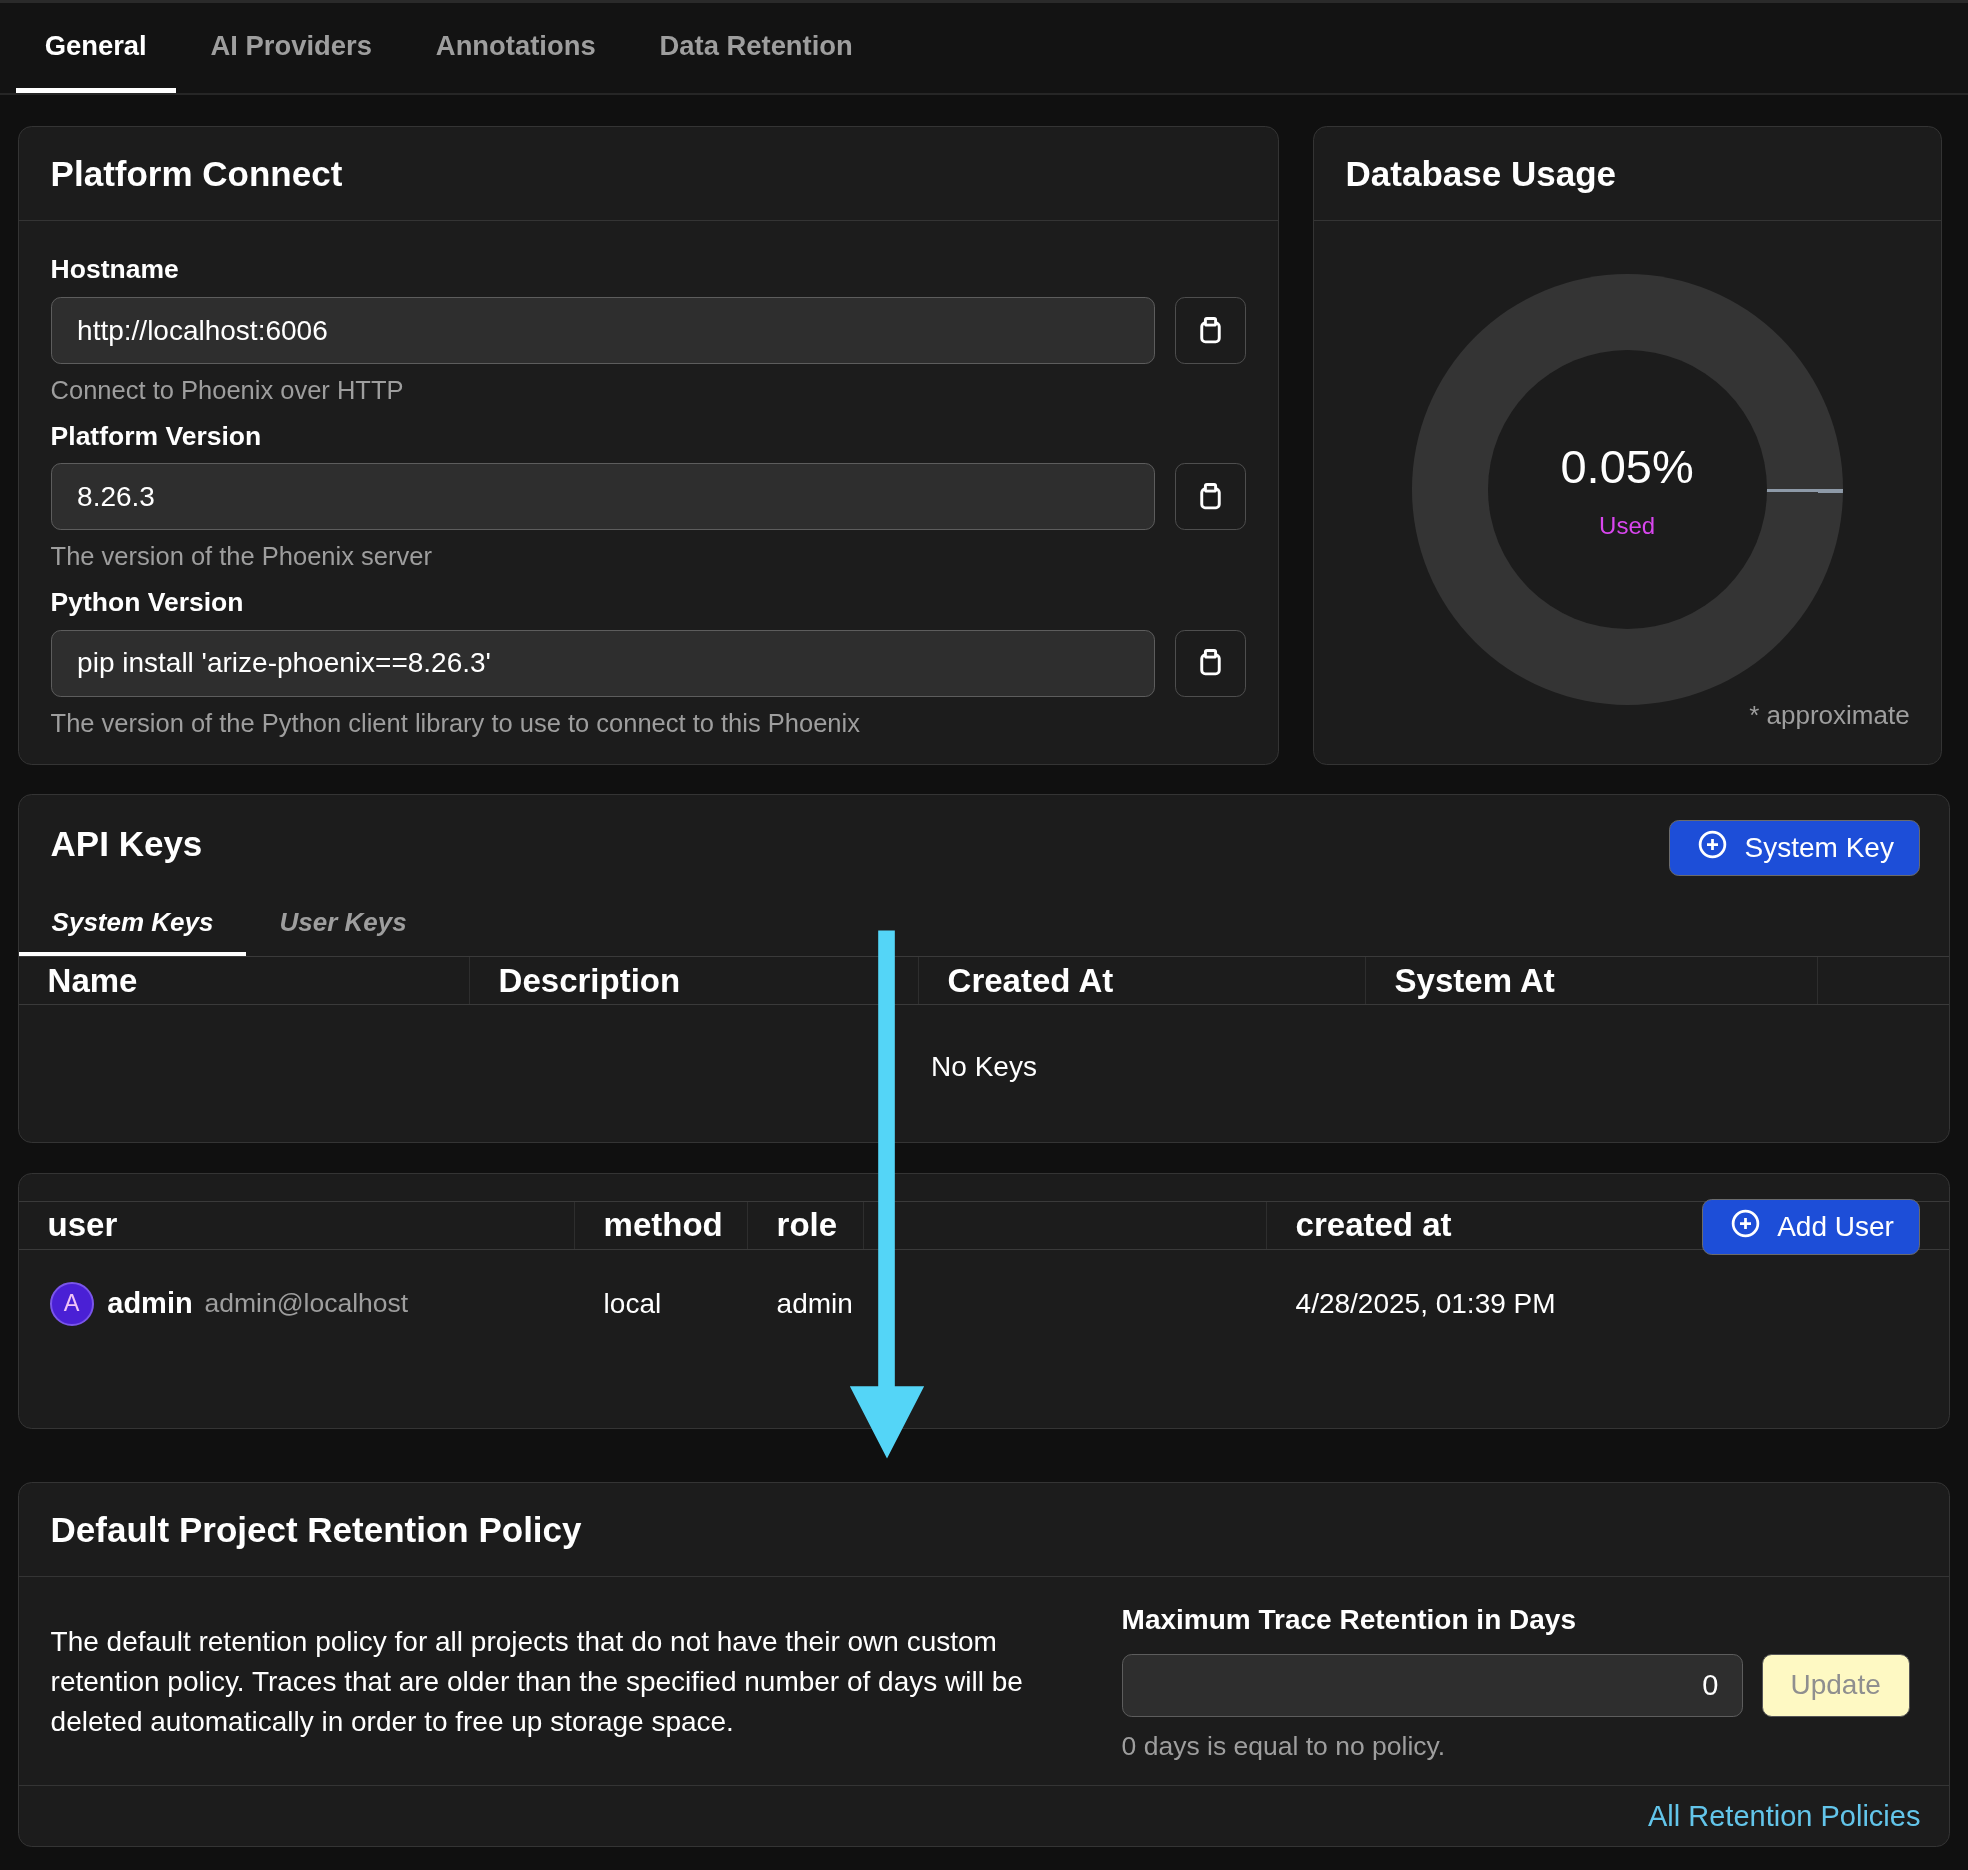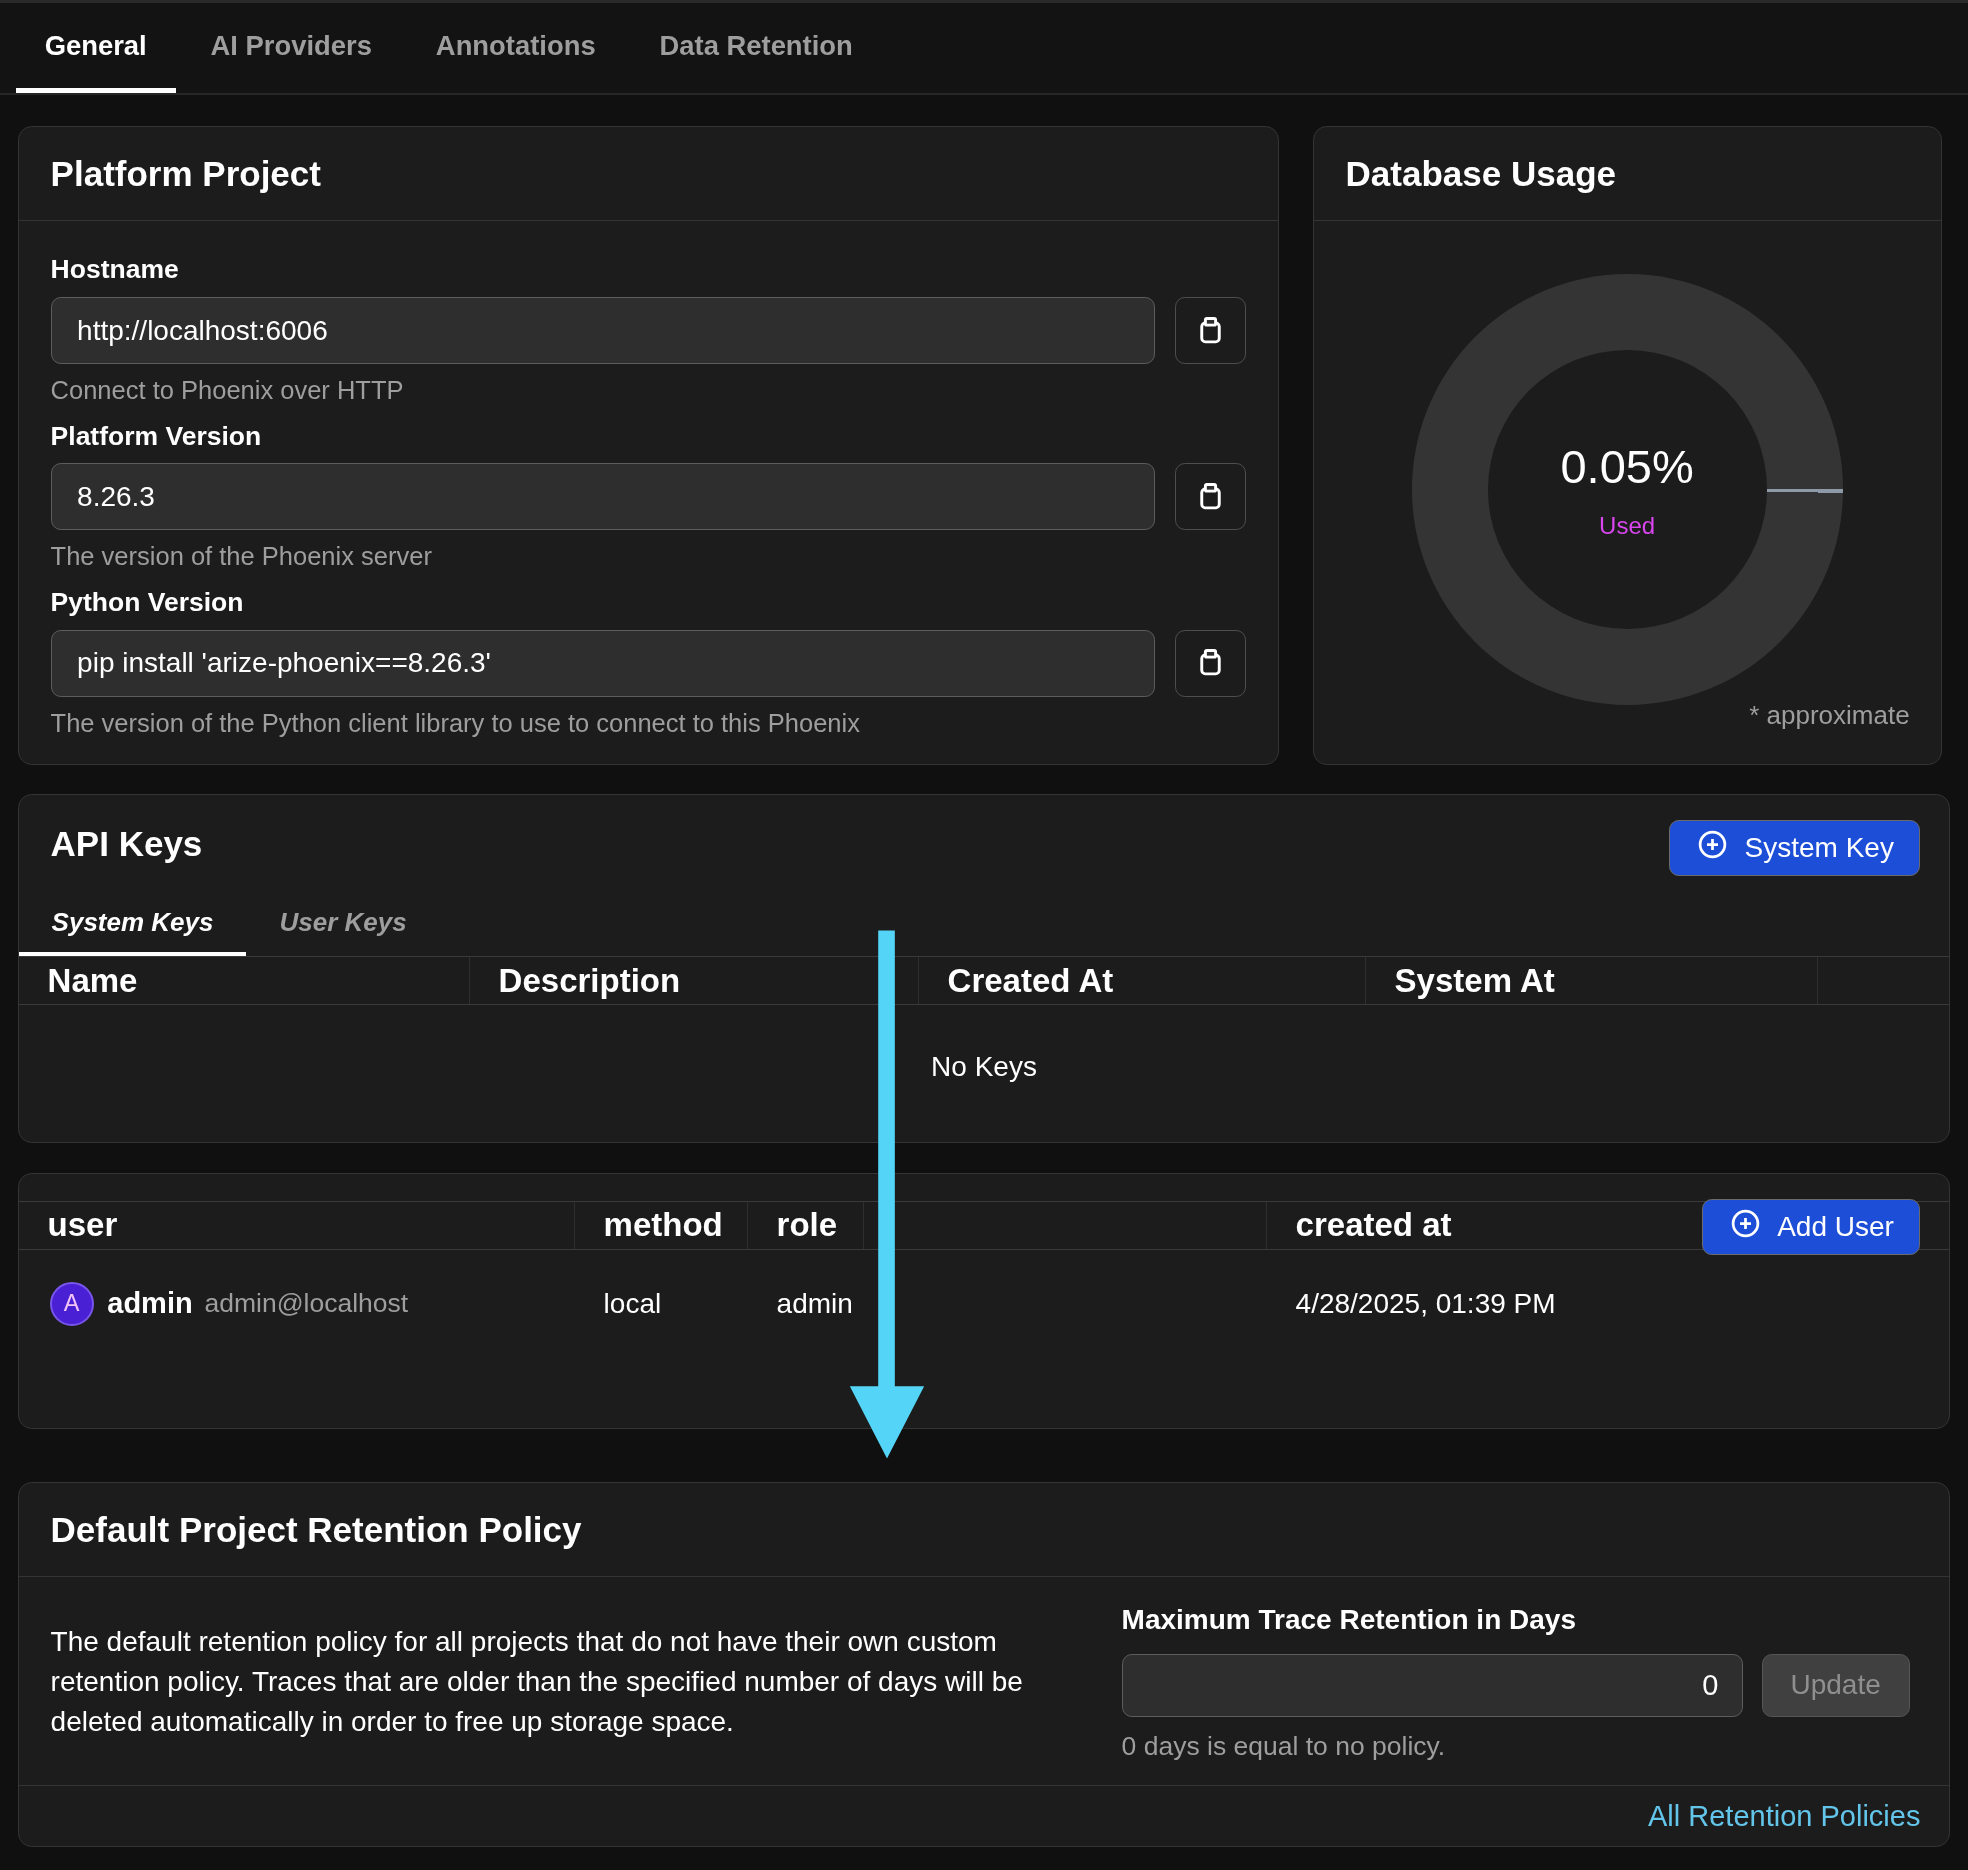--- a/index.html
+++ b/index.html
@@ -110,21 +110,21 @@
   .ret-text { position:absolute; left:32px; top:45px; width:980px; font-size:28px; line-height:40px; color:#fff; }
   .ret-form { position:absolute; left:1103px; top:27.4px; width:788px; }
   .ret-form-label { font-size:28px; font-weight:bold; }
   .ret-input-row { display:flex; gap:18.6px; margin-top:17.6px; }
   .ret-input {
     flex:1; height:63px; background:#2e2e2e; border:1px solid #5d5d5d; border-radius:9.8px;
     color:#fff; font-size:29px; text-align:right; padding:0 23.5px; outline:none;
     font-family:"Liberation Sans", sans-serif;
   }
   .update-btn {
-    width:148px; height:63px; background:#404040; border:1px solid #565656;
+    width:148px; height:63px; background:#fef9c3; border:1px solid #565656;
     border-radius:9.8px; color:#8f8f8f; font-size:28px; cursor:pointer;
     font-family:"Liberation Sans", sans-serif;
   }
   .ret-helper { color:#9e9e9e; font-size:26.5px; margin-top:13.7px; }
   .ret-footer {
     border-top:1px solid #343434; height:61px; display:flex;
     align-items:center; justify-content:flex-end; padding:0 29px;
   }
   .link { color:#63c5ea; font-size:29px; cursor:pointer; }
 
@@ -140,21 +140,21 @@
   <div class="tab">Annotations</div>
   <div class="tab">Data Retention</div>
 </nav>
 
 <div class="content">
 
   <div class="row1">
 
     <section class="card ps-card">
       <div class="card-header">
-        <div class="card-title">Platform Project</div>
+        <div class="card-title">Platform Connect</div>
       </div>
       <div class="ps-body">
         <div class="field-label">Hostname</div>
         <div class="input-row">
           <input class="text-input" readonly="" value="http://localhost:6006" style="">
           <button class="icon-btn">
             <span>
               <svg width="35" height="35" viewBox="0 0 24 24" fill="none" stroke="#fff" stroke-width="2">
                 <rect x="6" y="7.5" width="12" height="13" rx="2.5"></rect>
                 <rect x="8.5" y="4.5" width="7" height="4.5" rx="1" fill="#fff" stroke="#fff"></rect>

